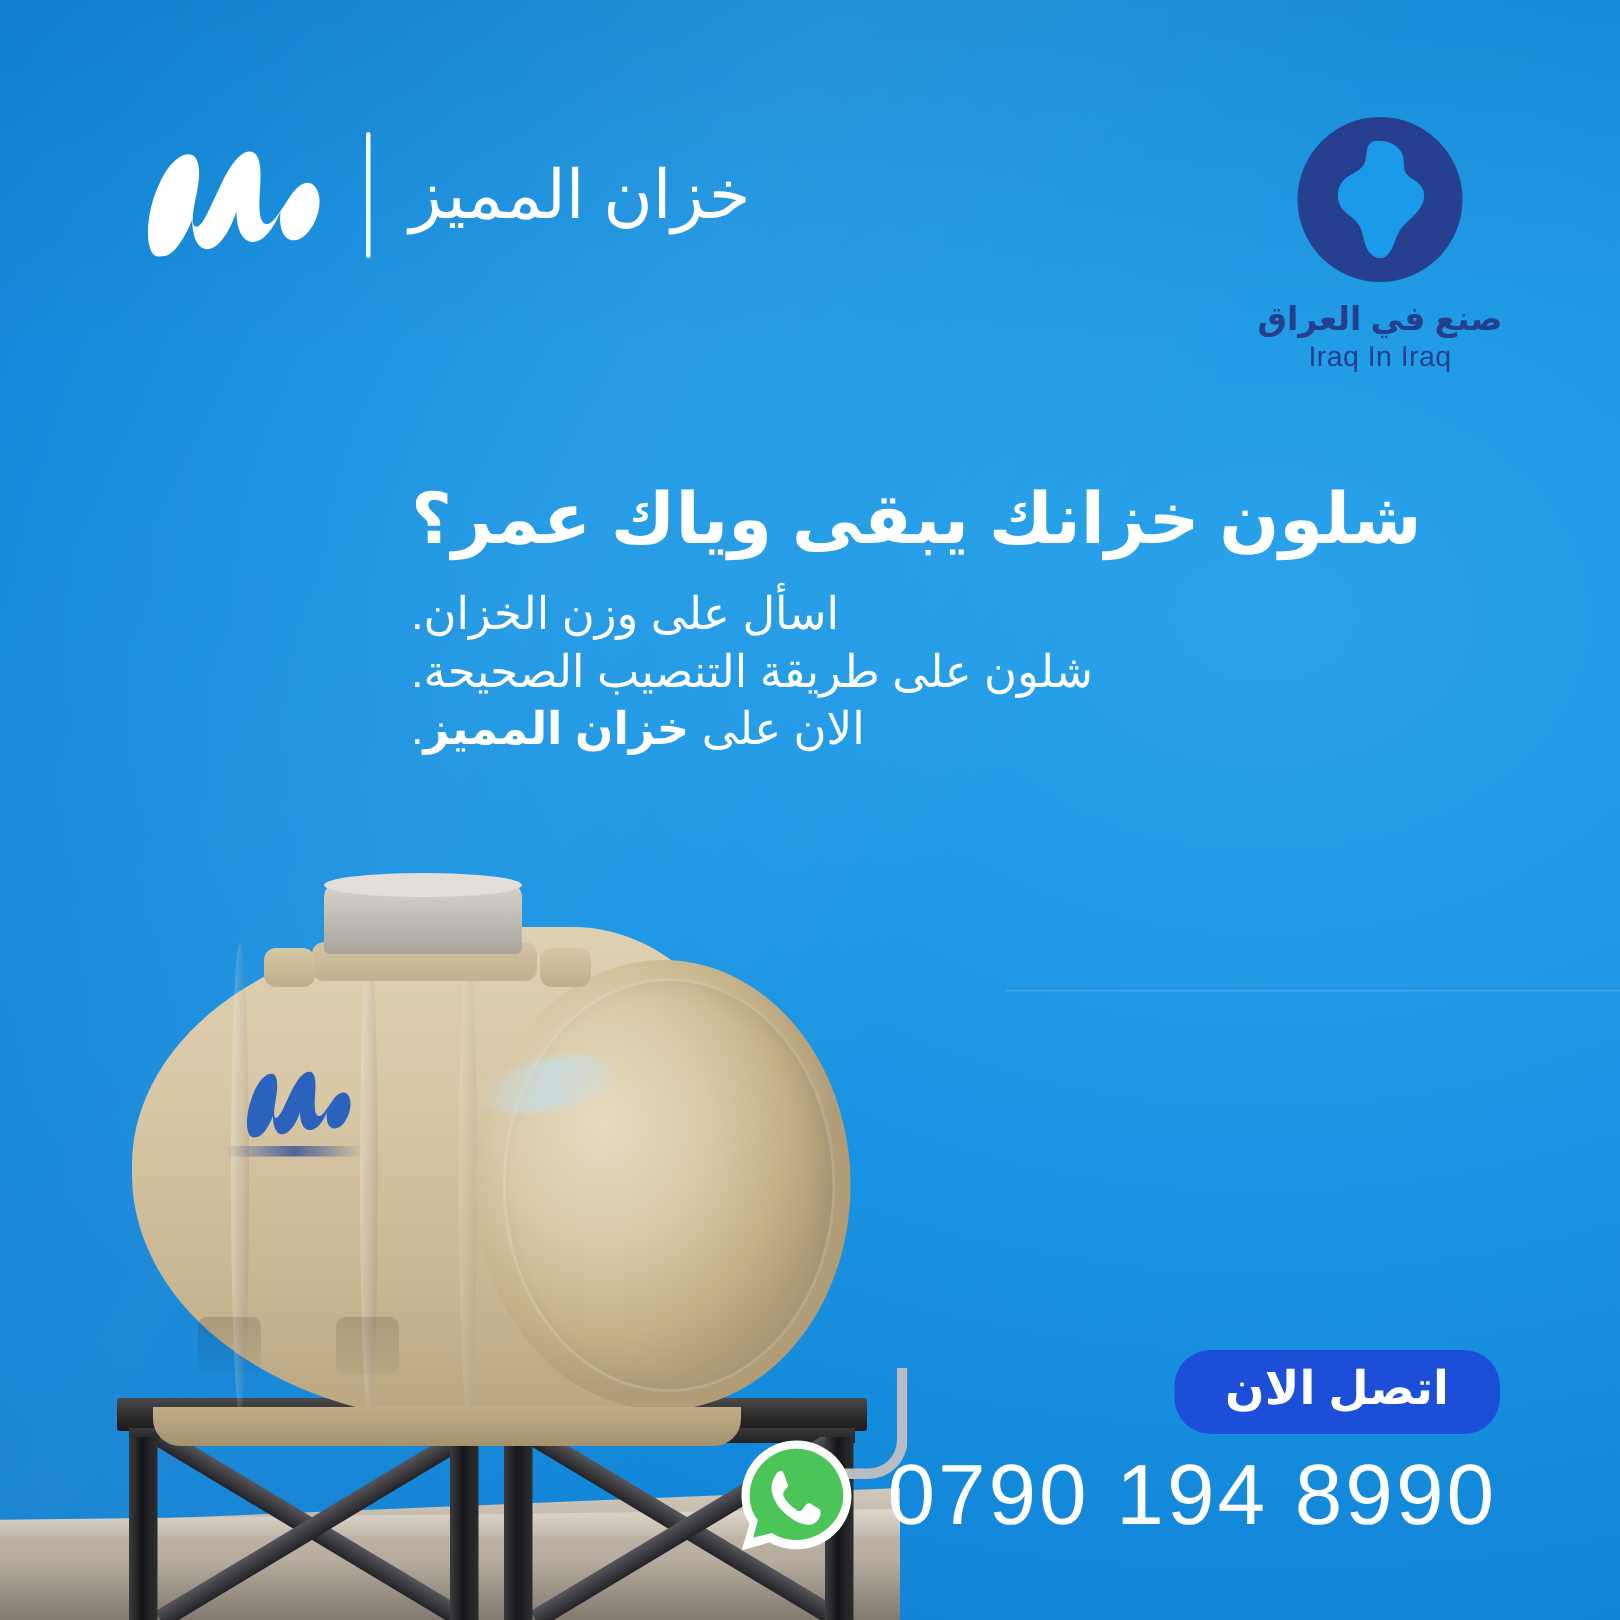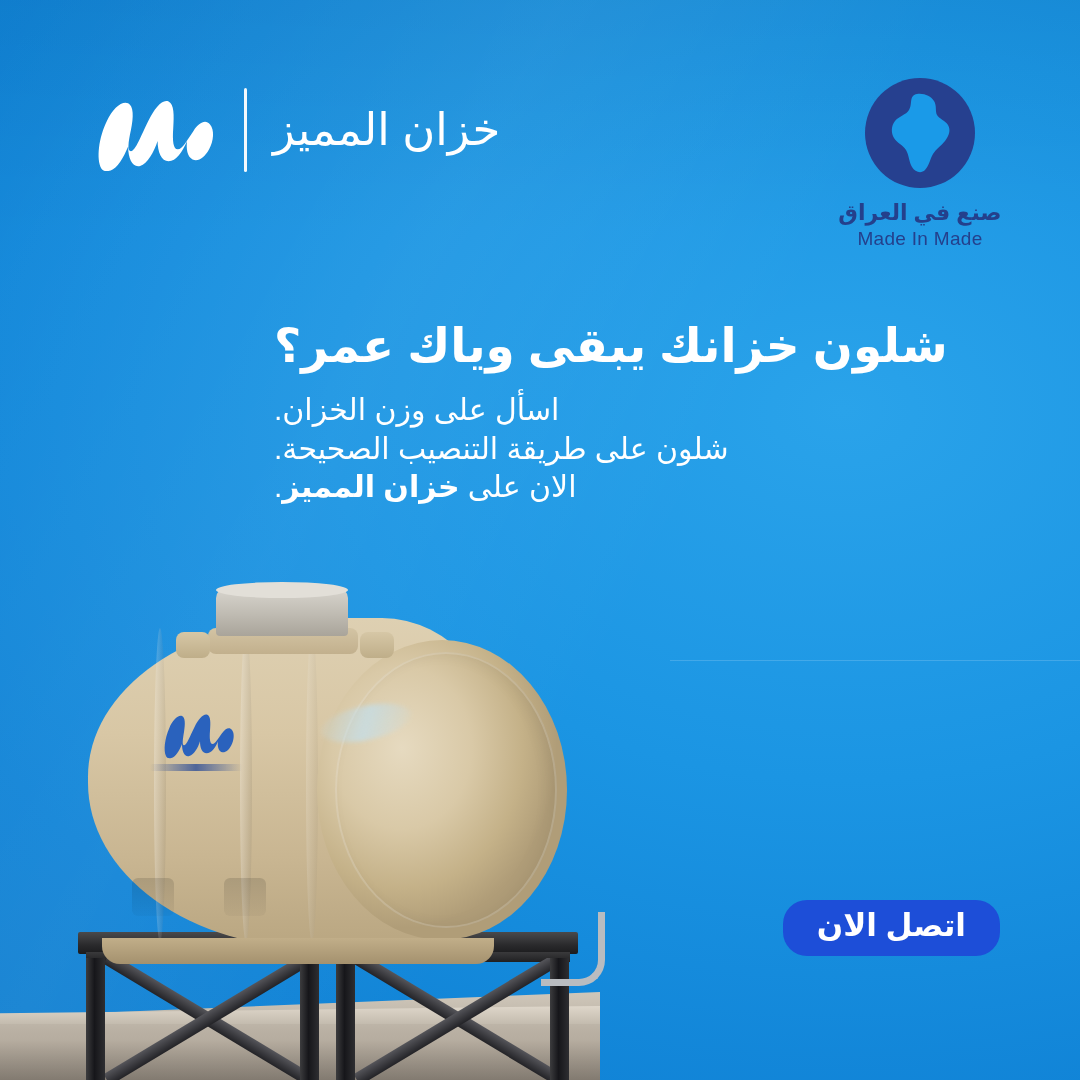--- a/index.html
+++ b/index.html
@@ -299,26 +299,36 @@
     </div>
   </div>
 
   <div class="made">
     <div class="made-circle">
       <svg viewBox="0 0 66 82" aria-hidden="true">
         <path fill="#1a9ae8" d="M30 2 C37 1 44 4 47 9 C50 14 48 19 50 23 C52 27 58 28 61 33 C64 38 62 44 58 49 C54 54 49 57 46 62 C43 67 42 74 38 78 C34 82 28 80 25 75 C22 70 22 63 19 58 C16 53 10 51 7 46 C4 41 4 34 8 29 C12 24 19 23 22 18 C25 13 23 7 26 4 C27 3 28 2 30 2 Z"></path>
       </svg>
     </div>
     <div class="made-ar">صنع في العراق</div>
-    <div class="made-en">Made In Made</div>
+    <div class="made-en">Iraq In Iraq</div>
   </div>
 
   <div class="copy">
     <div class="headline">شلون خزانك يبقى وياك عمر؟</div>
     <div class="subline">اسأل على وزن الخزان.</div>
     <div class="subline">شلون على طريقة التنصيب الصحيحة.</div>
     <div class="subline"><span>الان على </span><b>خزان المميز</b><span>.</span></div>
   </div>
 
   <div class="callnow">اتصل الان</div>
 
+  <div class="phone-row">
+    <div class="phone-num">0790 194 8990</div>
+    <div>
+      <svg class="wa-icon" viewBox="0 0 100 100" aria-hidden="true">
+        <path fill="#ffffff" d="M50 3 C24 3 3 24 3 50 C3 59 5 67 10 74 L3 97 L27 90 C34 94 42 96 50 96 C76 96 97 75 97 50 C97 24 76 3 50 3 Z"></path>
+        <path fill="#4bc558" d="M50 10 C28 10 10 28 10 50 C10 58 12 65 17 71 L13 86 L29 82 C35 86 42 88 50 88 C72 88 90 70 90 50 C90 28 72 10 50 10 Z"></path>
+        <path fill="#ffffff" d="M37 29 C35 29 33 30 32 33 C30 36 28 41 29 47 C30 53 34 60 41 66 C48 72 55 75 60 75 C64 75 67 73 69 70 C71 67 71 64 70 62 L62 57 C60 56 59 57 58 58 L55 62 C54 63 53 64 51 63 C48 61 44 58 41 54 C39 51 38 49 39 47 L42 43 C43 42 43 41 42 39 L39 31 C38 29 38 29 37 29 Z"></path>
+      </svg>
+    </div>
+  </div>
 
 </div>
 
 </body></html>

